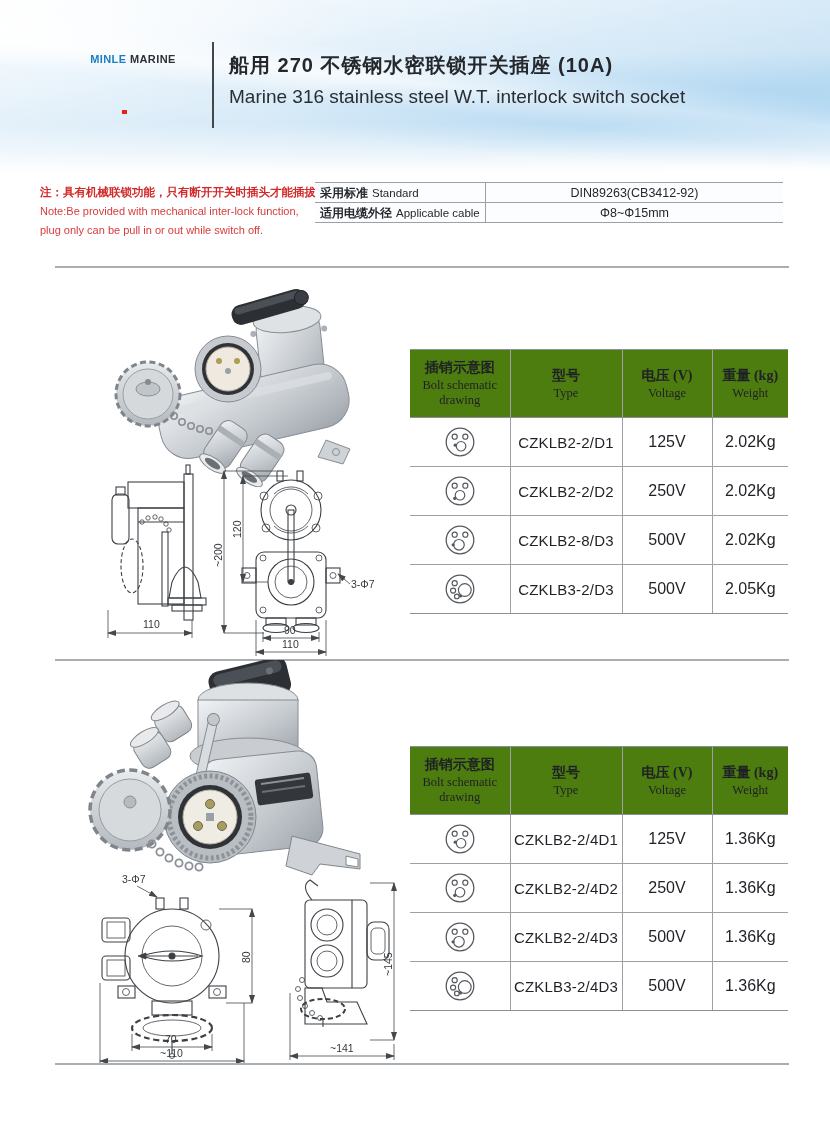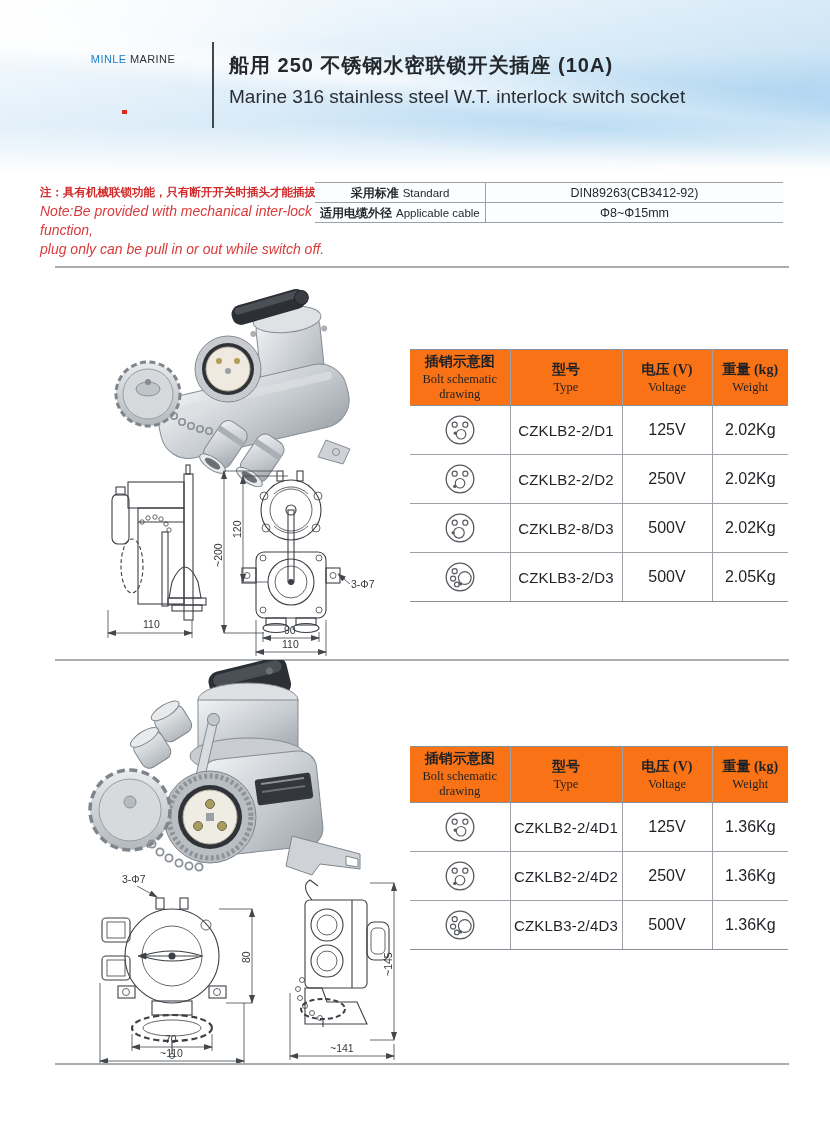--- a/index.html
+++ b/index.html
@@ -11,52 +11,52 @@
     background:linear-gradient(168deg,#ffffff 0%,#eef6fc 22%,#d9ebf8 48%,#c8e2f4 72%,#e9f4fb 100%);}
   .header::before{content:"";position:absolute;inset:0;
     background:
       radial-gradient(130% 55% at 112% 62%, rgba(140,196,236,.55), rgba(255,255,255,0) 62%),
       radial-gradient(95% 42% at -8% 15%, rgba(255,255,255,.95), rgba(255,255,255,0) 55%),
       linear-gradient(6deg, rgba(255,255,255,0) 42%, rgba(255,255,255,.75) 52%, rgba(255,255,255,0) 63%),
       linear-gradient(180deg, rgba(255,255,255,0) 70%, #ffffff 98%);}
   .logo{position:absolute;left:83px;top:50px;width:100px;text-align:center;}
   .logo-cn{font-size:38px;font-weight:bold;color:#1b7fc4;letter-spacing:6px;line-height:1.05;
            margin-left:6px;white-space:nowrap;}
-  .logo-en{margin-top:3px;font-size:11px;font-weight:normal;letter-spacing:.4px;white-space:nowrap;}
+  .logo-en{margin-top:3px;font-size:11px;font-weight:bold;letter-spacing:.4px;white-space:nowrap;}
   .logo-en .blue{color:#1b7fc4;}
   .logo-en .dark{color:#2e3236;}
   .e-mark{position:absolute;left:39px;top:60px;width:5px;height:4px;background:#e2241f;}
   .v-divider{position:absolute;left:212px;top:42px;width:2px;height:86px;background:#41474d;}
   .title-cn{position:absolute;left:229px;top:52px;font-size:20px;font-weight:bold;
             letter-spacing:1px;color:#24282c;white-space:nowrap;}
   .title-en{position:absolute;left:229px;top:86px;font-size:19px;color:#2a2e33;white-space:nowrap;}
 
   
   .note{position:absolute;left:40px;top:183px;width:300px;color:#d93a3a;line-height:19px;}
   .note .cn{font-weight:bold;font-size:11.5px;color:#d22a2a;}
-  .note .en{font-size:14px;font-style:italic;}
+  .note .en{font-size:11px;}
   .spec-table{position:absolute;left:315px;top:182px;width:468px;border-collapse:collapse;
               table-layout:fixed;}
   .spec-table td{height:19px;padding:0 5px;background:#fcfdfe;border-bottom:1px solid #9ba1a6;}
-  .spec-table tr:first-child td{border-top:1px solid #9ba1a6;text-align:center;}
+  .spec-table tr:first-child td{border-top:1px solid #9ba1a6;}
   .spec-table td.label{width:160px;border-right:1px solid #9ba1a6;}
   .spec-table .cn{font-family:"Liberation Serif",serif;font-weight:bold;font-size:12px;}
   .spec-table .en{font-size:11.5px;margin-left:4px;}
   .spec-table td.value{text-align:center;font-size:12.5px;}
 
   
   .divider{position:absolute;left:55px;width:734px;height:2px;background:#a9aeb3;}
 
   
   .prod-table{position:absolute;left:410px;width:378px;border-collapse:collapse;
               table-layout:fixed;text-align:center;color:#1e2125;}
   .prod-table th,.prod-table td{border:0;padding:0;}
   .prod-table th:not(:first-child),.prod-table td:not(:first-child){border-left:1px solid #9ba1a6;}
-  .prod-table thead th{background:#f97316;border-top:1.5px solid #8a9095;
-                       border-bottom:1px solid #8a9095;padding:3px 1px;font-weight:normal;}
+  .prod-table thead th{background:#4d7c0f;border-top:1.5px solid #8a9095;
+                       border-bottom:1px solid #8a9095;padding:9px 1px;font-weight:normal;}
   .prod-table tbody td{border-bottom:1px solid #9ba1a6;height:48px;vertical-align:middle;}
   .prod-table tbody tr:last-child td{border-bottom:1.5px solid #8a9095;}
   .prod-table th .cn{display:block;font-family:"Liberation Serif",serif;font-weight:bold;font-size:14px;}
   .prod-table th .en{display:block;font-family:"Liberation Serif",serif;font-size:12.5px;margin-top:1px;}
   .c-type{font-size:15px;letter-spacing:.2px;}
   .c-volt,.c-wt{font-size:16px;}
   .pin svg{display:block;margin:0 auto;}
 
   
   .photo1{position:absolute;left:106px;top:272px;}
@@ -73,21 +73,21 @@
 <body>
 
 <div class="page">
 
   <div class="header">
     <div class="logo">
       <div class="logo-en"><span class="blue">MINLE</span> <span class="dark">MARINE</span></div>
       <div class="e-mark"></div>
     </div>
     <div class="v-divider"></div>
-    <div class="title-cn">船用 250 不锈钢水密联锁开关插座 (10A)</div>
+    <div class="title-cn">船用 270 不锈钢水密联锁开关插座 (10A)</div>
     <div class="title-en">Marine 316 stainless steel W.T. interlock switch socket</div>
   </div>
 
   <div class="note">
     <div class="cn">注：具有机械联锁功能，只有断开开关时插头才能插拔。</div>
     <div class="en">Note:Be provided with mechanical inter-lock function,</div>
     <div class="en">plug only can be pull in or out while switch off.</div>
   </div>
 
   <table class="spec-table">
@@ -528,20 +528,32 @@
                 <circle cx="16" cy="20" r="4.5" fill="none" stroke="#55595e" stroke-width="1.1"></circle>
                 <circle cx="11" cy="23" r="1.5" fill="#55595e"></circle>
               </svg></span></td>
           <td class="c-type">CZKLB2-2/4D2</td>
           <td class="c-volt">250V</td>
           <td class="c-wt">1.36Kg</td>
         </tr>
         <tr>
           <td><span class="pin"><svg width="34" height="34" viewBox="0 0 32 32">
                 <circle cx="16" cy="16" r="13" fill="none" stroke="#55595e" stroke-width="1.2"></circle>
+                <circle cx="11" cy="11" r="2.4" fill="none" stroke="#55595e" stroke-width="1.1"></circle>
+                <circle cx="21" cy="11" r="2.4" fill="none" stroke="#55595e" stroke-width="1.1"></circle>
+                <circle cx="15" cy="20.5" r="5" fill="none" stroke="#55595e" stroke-width="1.1"></circle>
+                <circle cx="9.5" cy="20.5" r="1.5" fill="#55595e"></circle>
+              </svg></span></td>
+          <td class="c-type">CZKLB2-2/4D3</td>
+          <td class="c-volt">500V</td>
+          <td class="c-wt">1.36Kg</td>
+        </tr>
+        <tr>
+          <td><span class="pin"><svg width="34" height="34" viewBox="0 0 32 32">
+                <circle cx="16" cy="16" r="13" fill="none" stroke="#55595e" stroke-width="1.2"></circle>
                 <circle cx="11" cy="10.5" r="2.4" fill="none" stroke="#55595e" stroke-width="1.1"></circle>
                 <circle cx="9.5" cy="17.5" r="2.4" fill="none" stroke="#55595e" stroke-width="1.1"></circle>
                 <circle cx="13" cy="23" r="2.2" fill="none" stroke="#55595e" stroke-width="1.1"></circle>
                 <circle cx="20.5" cy="17" r="6" fill="none" stroke="#55595e" stroke-width="1.1"></circle>
                 <circle cx="16.5" cy="22.5" r="1.5" fill="#55595e"></circle>
               </svg></span></td>
           <td class="c-type">CZKLB3-2/4D3</td>
           <td class="c-volt">500V</td>
           <td class="c-wt">1.36Kg</td>
         </tr>

